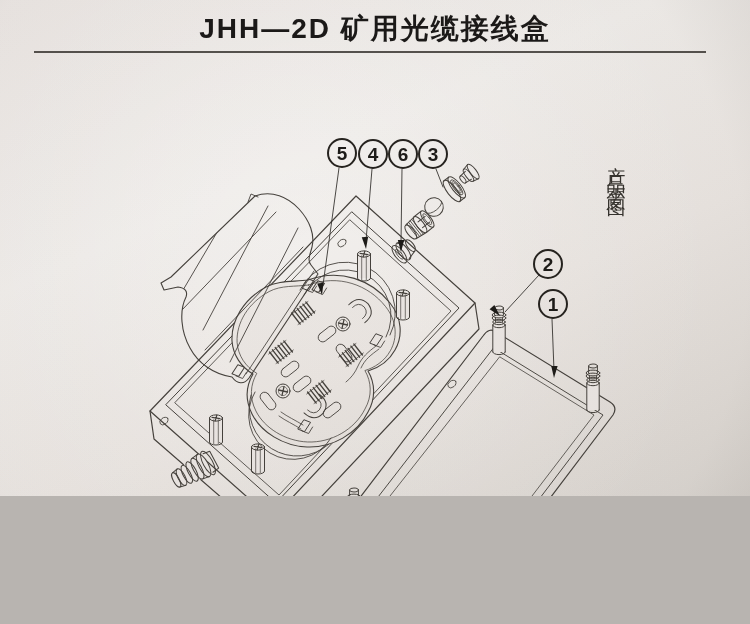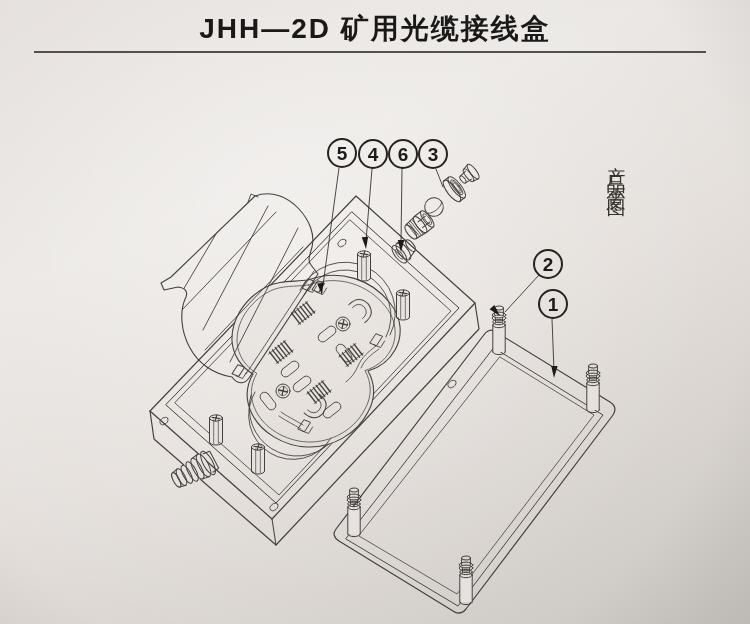--- a/index.html
+++ b/index.html
@@ -1,17 +1,17 @@
 <!DOCTYPE html>
 <html><head>
 <meta charset="utf-8">
 <style>
   html,body{margin:0;padding:0;background:#b8b4b0;}
   .stage{
-    position:relative;width:750px;height:624px;overflow:hidden;
+    position:relative;width:750px;height:496px;overflow:hidden;
     font-family:"Liberation Sans","DejaVu Sans",sans-serif;
   }
   .stage svg.diagram{position:absolute;left:0;top:0;width:750px;height:624px;display:block;}
   .page-title{
     position:absolute;top:10px;left:0;right:0;margin:0;
     text-align:center;font-size:28px;font-weight:700;letter-spacing:2px;
     color:#1b1918;white-space:nowrap;
   }
   .title-rule{
     position:absolute;top:51px;left:34px;width:672px;height:2px;

